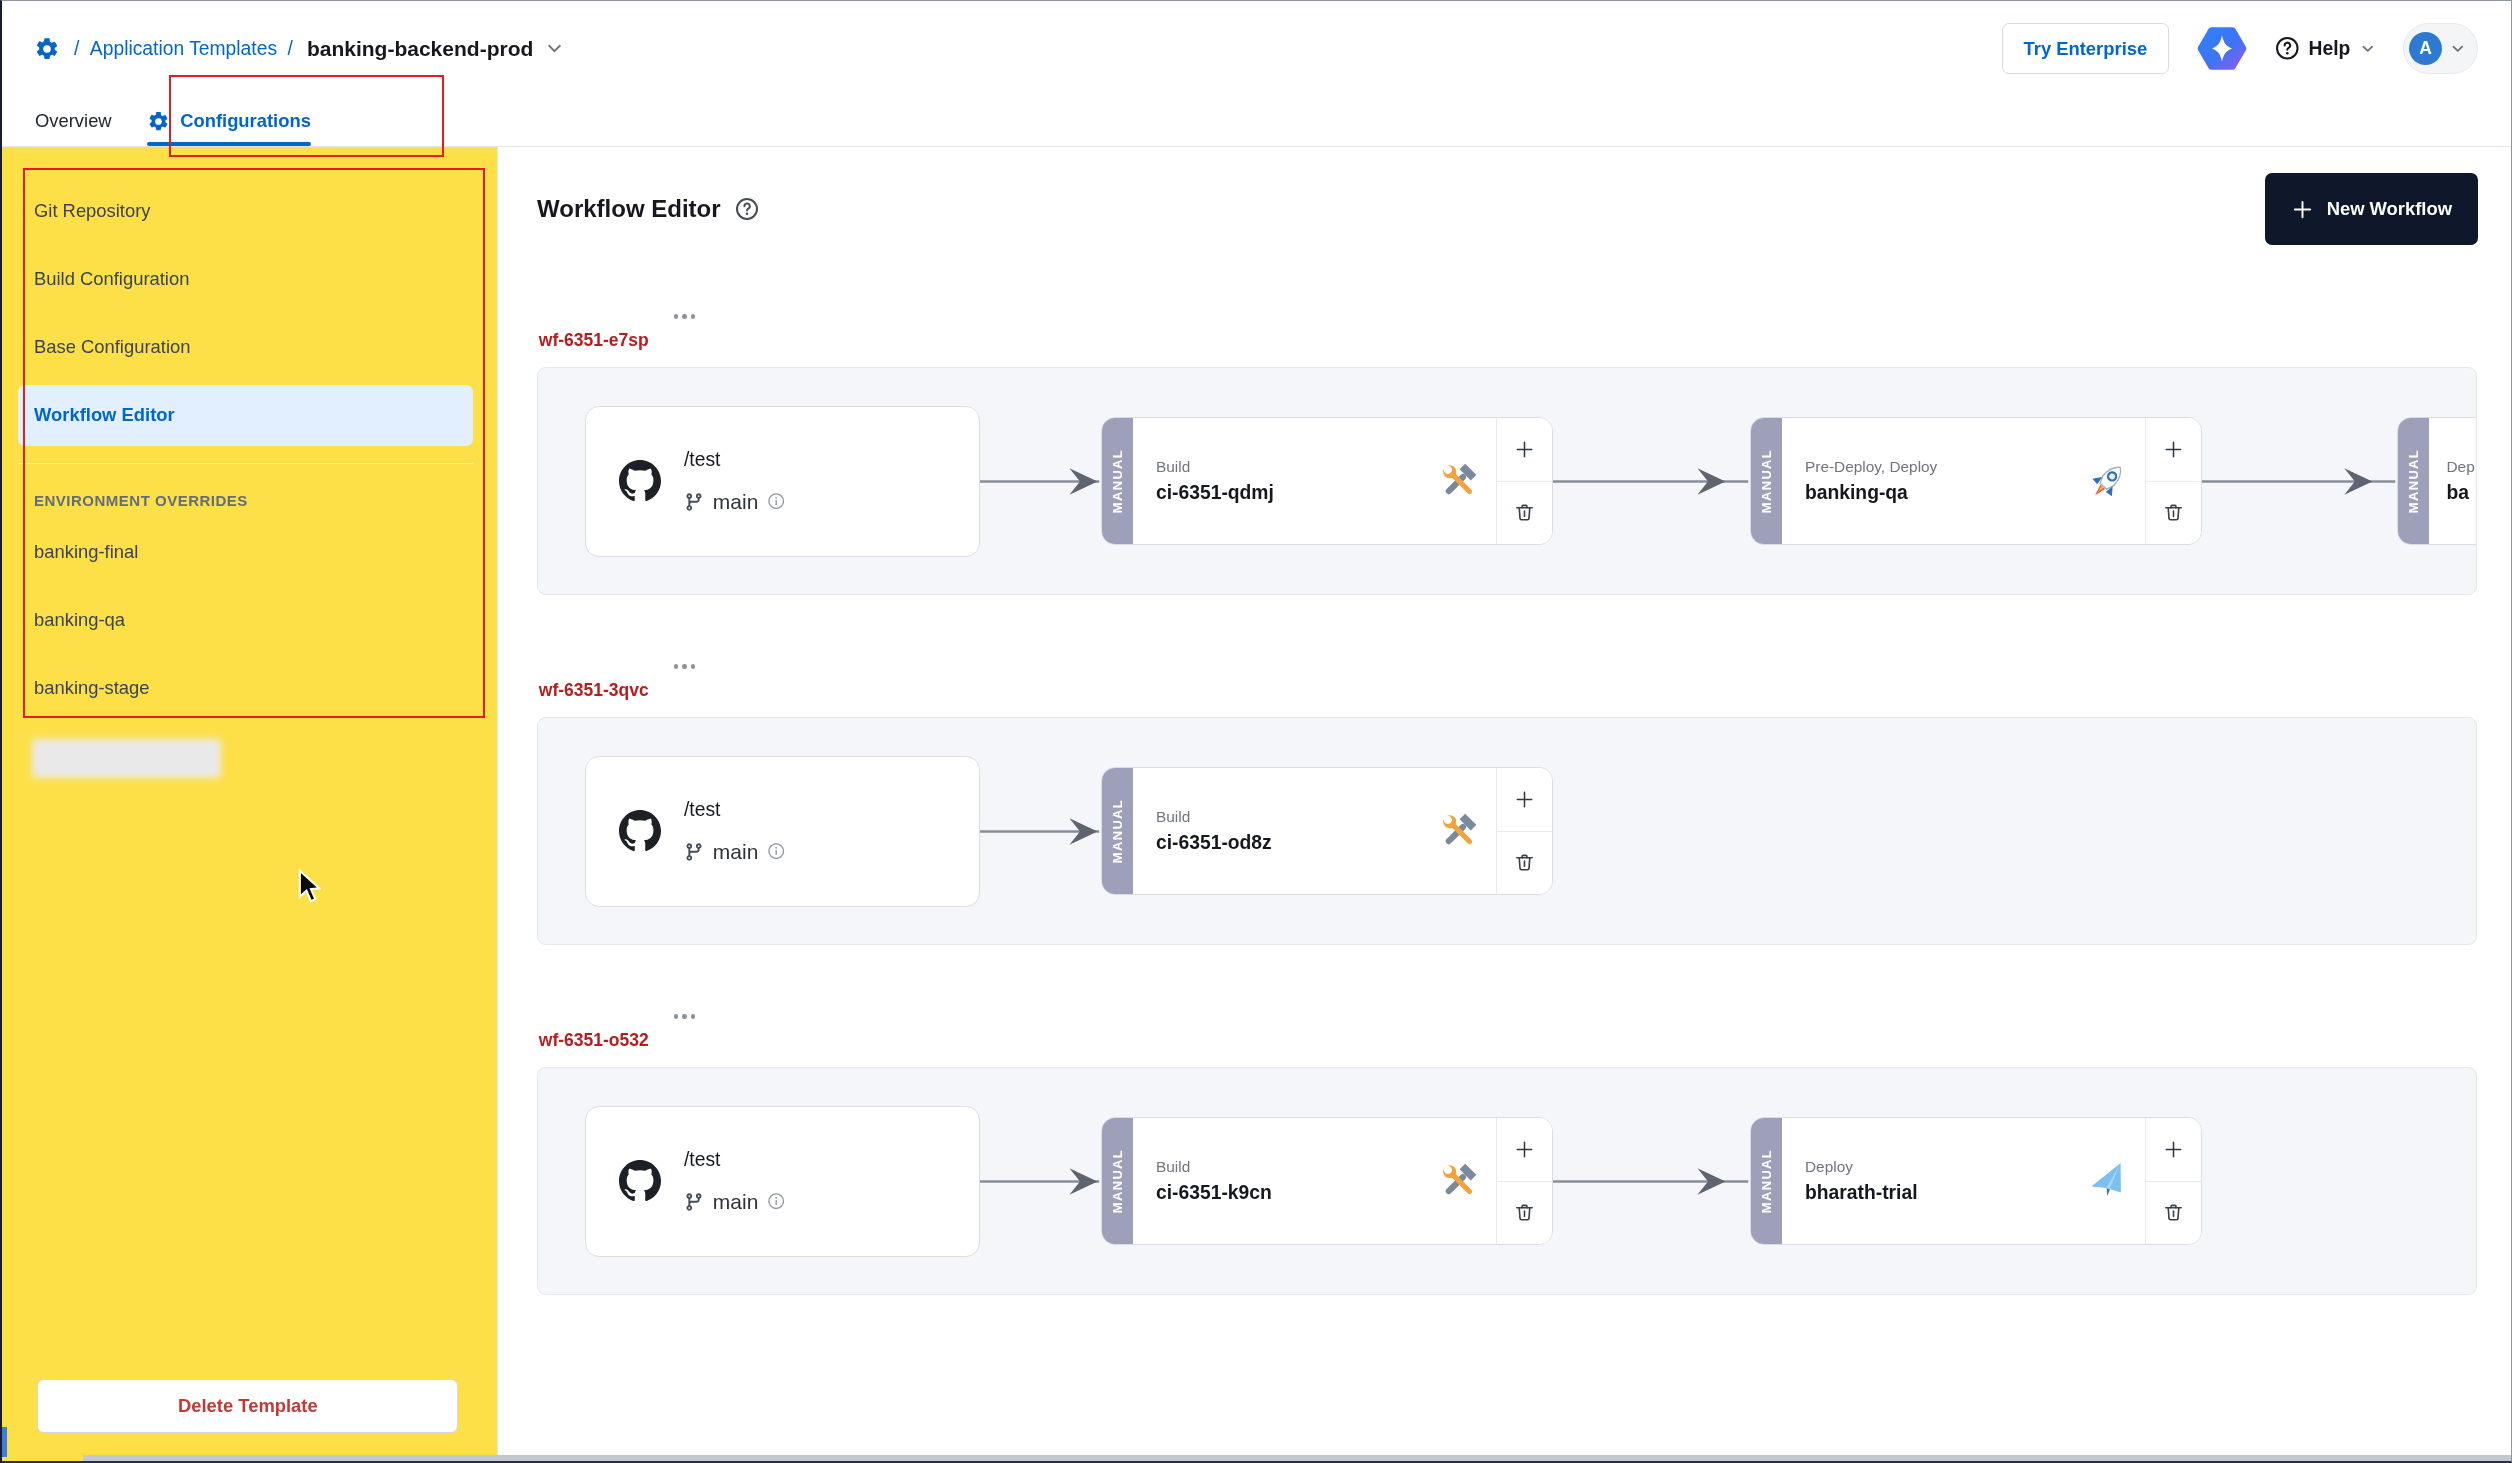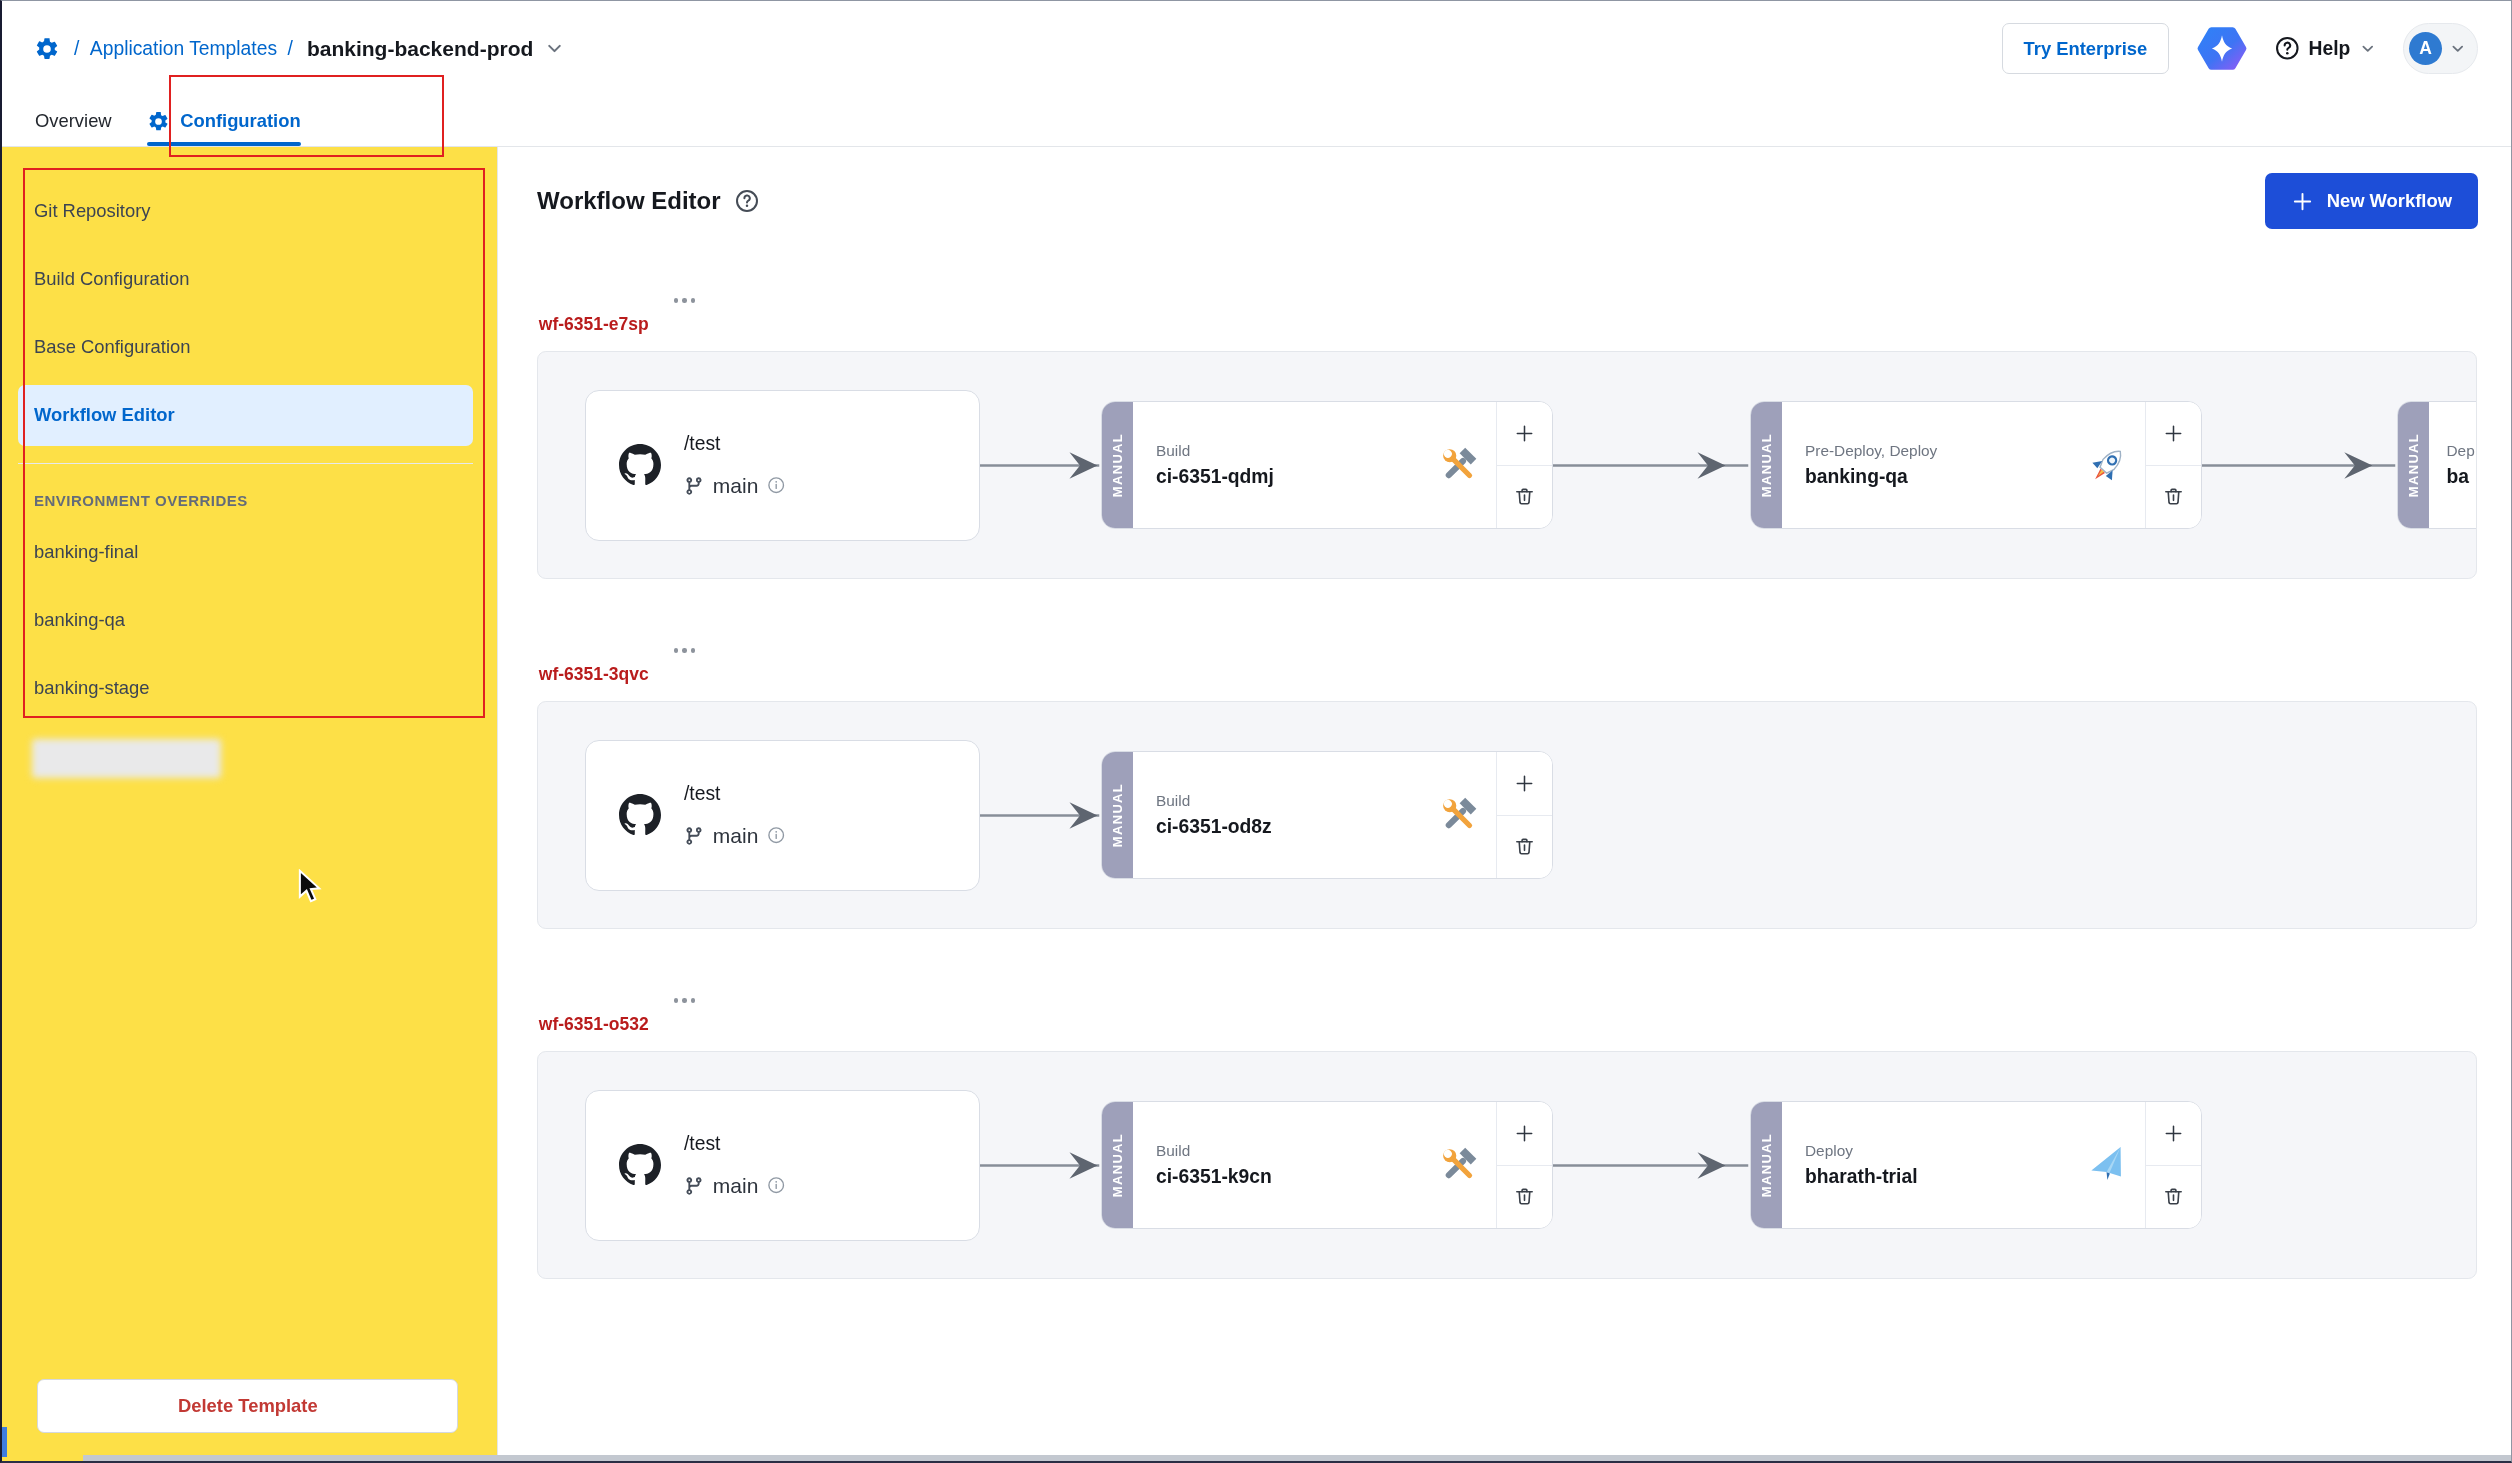--- a/index.html
+++ b/index.html
@@ -47,21 +47,21 @@
   .side-item.active{ background:#e1efff; color:#0066cc; font-weight:700; }
   .side-div{ height:0.9px; background:#e6e9ee; margin:10.5px 10.5px 5.3px 0; }
   .side-sec{ font-size:15px; font-weight:700; color:#646c79; letter-spacing:0.5px; padding:0 16px; margin:23px 0 12.3px; }
   .blur-item{ width:189px; height:39px; margin:14px 0 0 14px; border-radius:3.5px; background:#e9e9ea; filter:blur(3.5px); }
   .btn-delete{ margin:auto 24.6px 14px 19.3px; height:54px; border:0.9px solid #d4d8df; border-radius:7px; background:#fff; color:#c23934; font-size:18.4px; font-weight:700; cursor:pointer; }
 
   .main{ flex:1; min-width:0; padding:26px 0 0 39px; overflow:hidden; background:#fff; }
   .title-row{ display:flex; align-items:center; padding-right:33px; margin-bottom:37px; }
   .page-title{ font-size:24px; font-weight:700; color:#15181e; }
   .title-help{ width:24px; height:24px; color:#454c56; margin-left:14px; }
-  .btn-new{ margin-left:auto; height:56px; padding:0 26px; border:none; border-radius:7px; background:#1d4ed8; color:#fff; font-size:18.4px; font-weight:700; display:flex; align-items:center; gap:13px; cursor:pointer; }
+  .btn-new{ margin-left:auto; height:72px; padding:0 26px; border:none; border-radius:7px; background:#0f172a; color:#fff; font-size:18.4px; font-weight:700; display:flex; align-items:center; gap:13px; cursor:pointer; }
   .btn-new svg{ width:23px; height:23px; }
 
   .workflow{ margin-bottom:37px; }
   .wf-head{ display:flex; align-items:center; gap:23px; margin:0 0 16px 1.8px; }
   .wf-name{ font-size:17.5px; font-weight:700; color:#b91c1c;margin-top:48px; }
   .wf-menu{ display:flex; gap:4.4px; cursor:pointer; padding:5.3px 1.8px; }
   .wf-menu i{ width:4.4px; height:4.4px; border-radius:50%; background:#8d939c; }
   .wf-card{ width:1940px; height:228px; background:#f5f6f9; border:0.9px solid #e4e7ec; border-radius:8.8px; display:flex; align-items:center; padding-left:47px; overflow:hidden; }
   .wf-card > *{ flex:none; }
 
@@ -209,21 +209,21 @@
   </header>
 
   <nav class="tabs">
     <div class="tab">
       <span>Overview</span>
     </div>
     <div class="tab active">
       <svg class="tab-gear" viewBox="0 0 24 24">
           <use href="#gear-shape"></use>
         </svg>
-      <span>Configuration</span>
+      <span>Configurations</span>
     </div>
   </nav>
 
   <div class="bodyrow">
 
     <aside class="sidebar">
       <div class="side-item first">Git Repository</div>
       <div class="side-item">Build Configuration</div>
       <div class="side-item">Base Configuration</div>
       <div class="side-item active">Workflow Editor</div>

